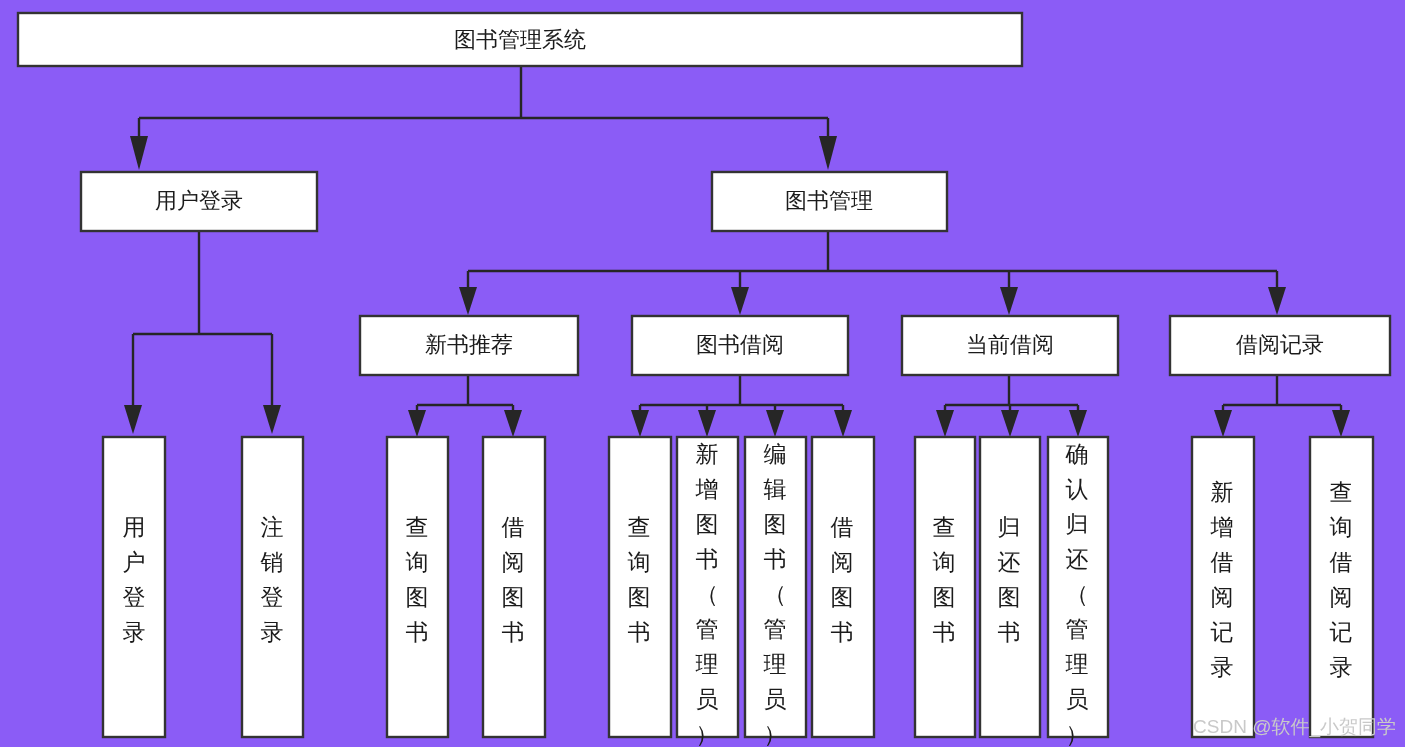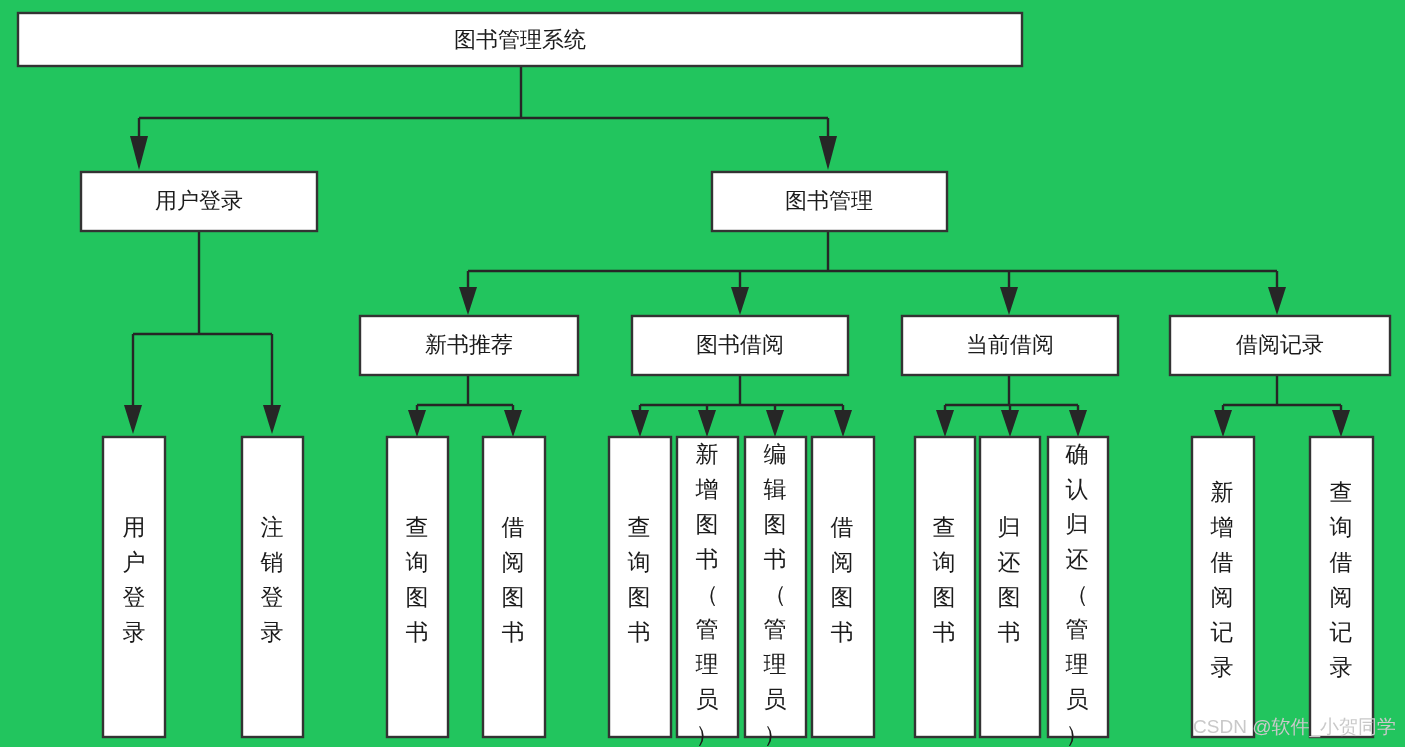--- a/index.html
+++ b/index.html
@@ -10,21 +10,21 @@
   body {
     width: 1405px;
     height: 747px;
     font-family: "Liberation Sans", sans-serif;
     overflow: hidden;
   }
   #diagram-root {
     position: relative;
     width: 1405px;
     height: 747px;
-    background: #22c55e;
+    background: #8b5cf6;
   }
   svg#tree-canvas {
     position: absolute;
     left: 0;
     top: 0;
     width: 1405px;
     height: 747px;
     display: block;
   }
   .node-box {

